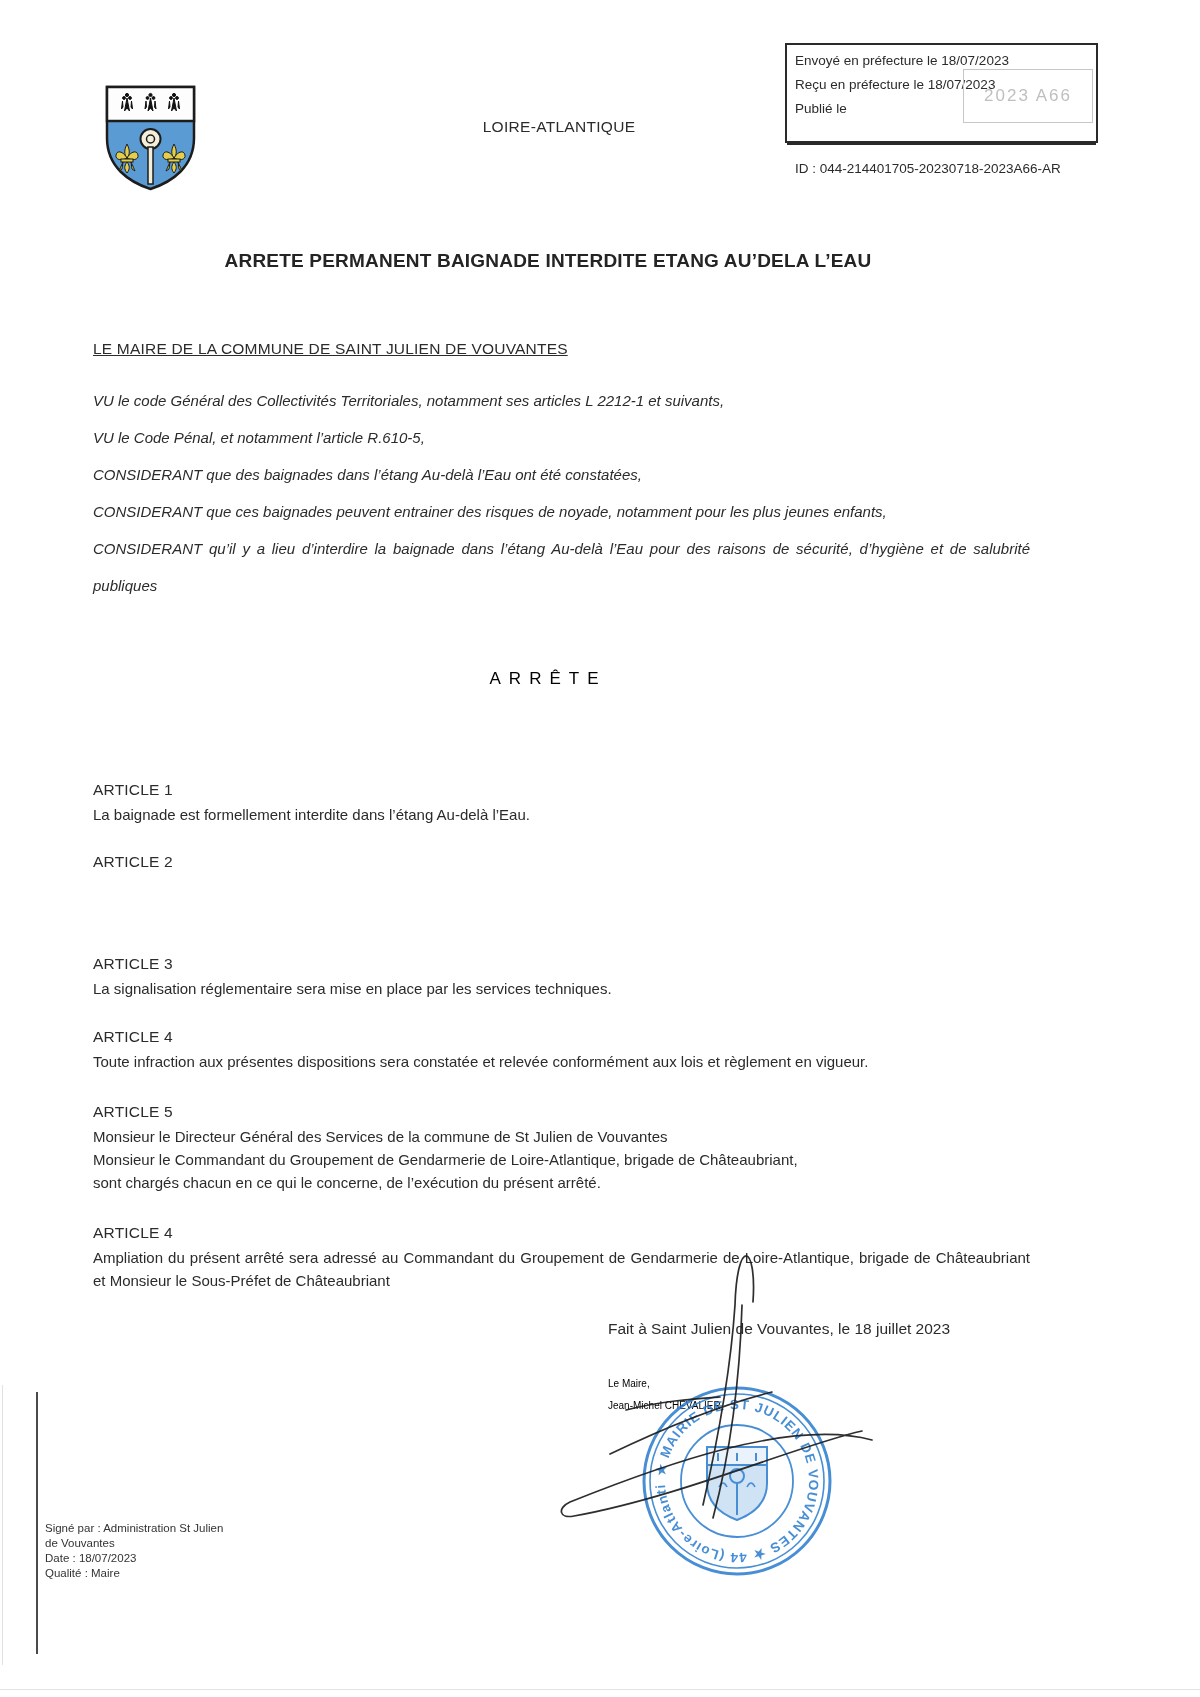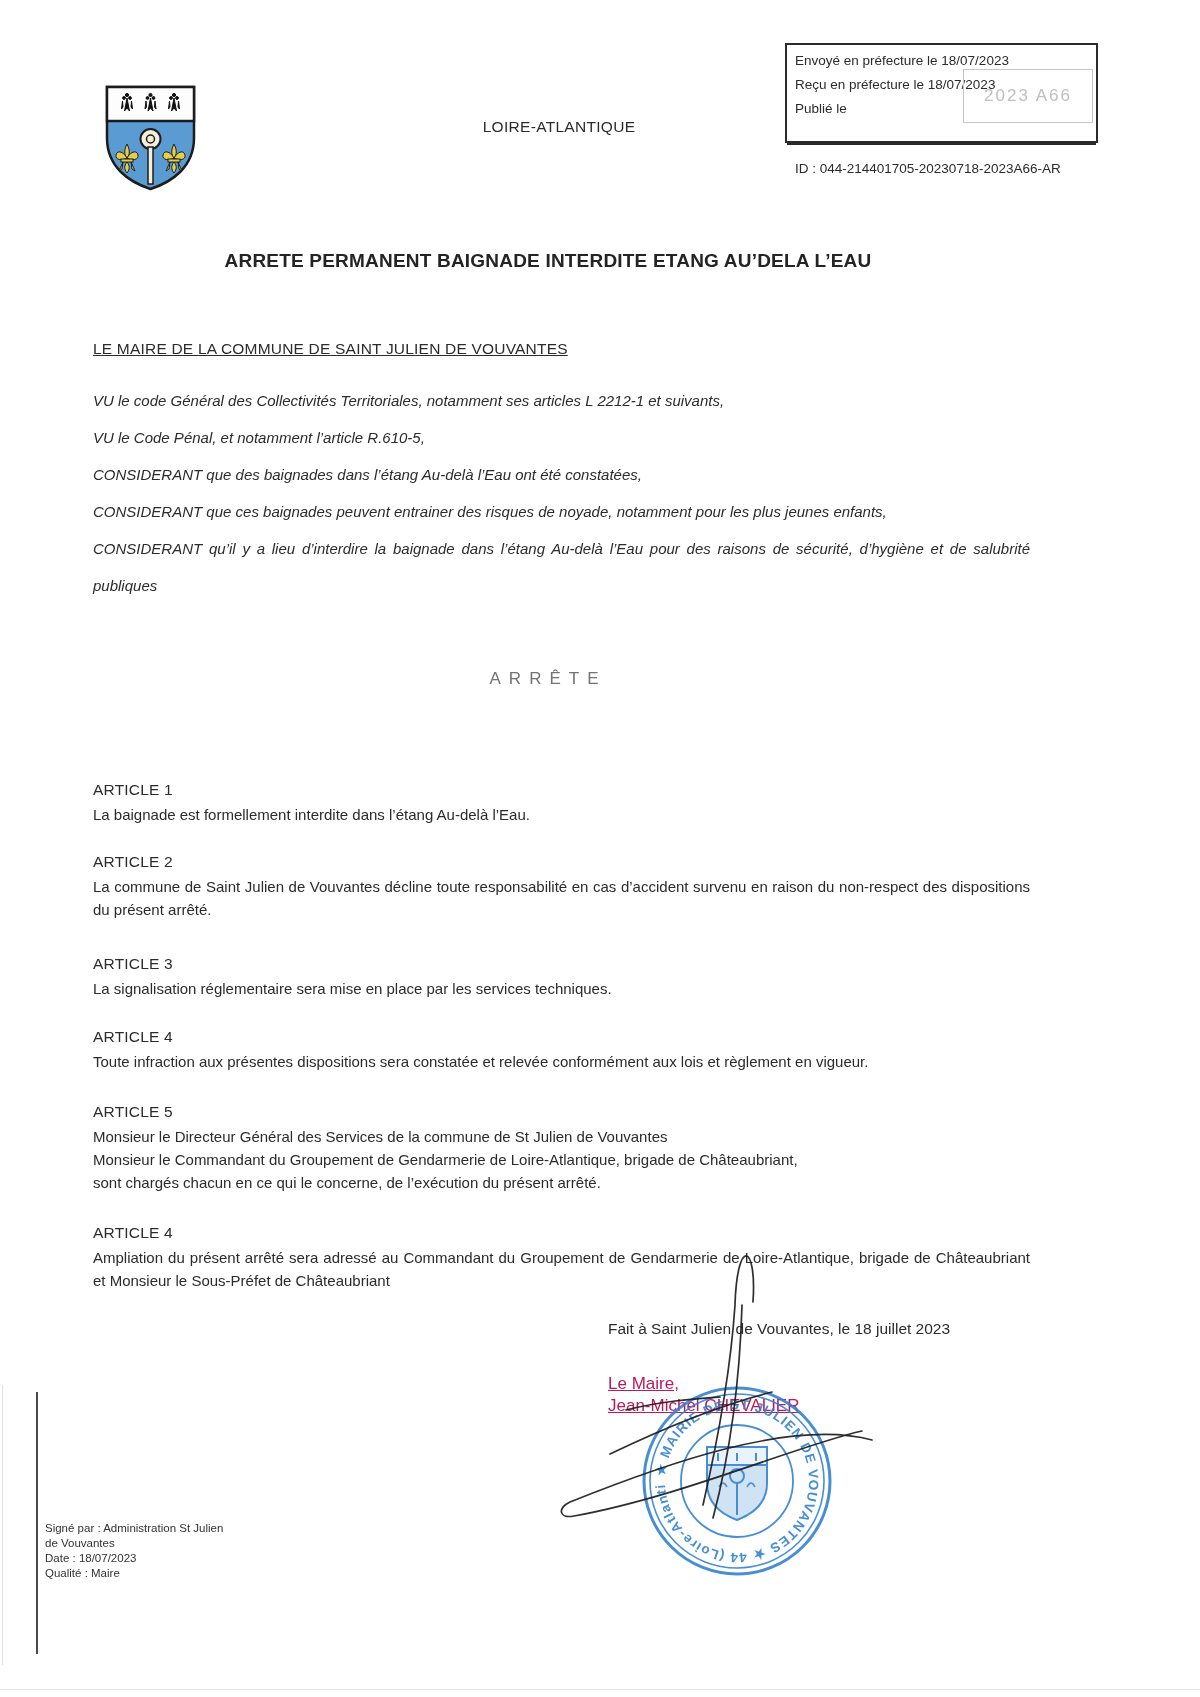--- a/index.html
+++ b/index.html
@@ -62,30 +62,30 @@
   .clauses{
     left:93px;top:382px;width:937px;
     font-size:15px;line-height:37px;color:#2b2b2b;
   }
   .clauses p{margin:0;font-style:italic;}
   .clauses p.justified{text-align:justify;}
 
   .decree-heading{
     left:93px;top:669px;width:910px;
     text-align:center;font-size:17px;letter-spacing:8px;
-    color:#737373;
+    color:#000000;
   }
 
   .article{left:93px;width:937px;font-size:15px;color:#2b2b2b;margin-top:47px;}
   .article .art-head{font-size:15.5px;margin:0 0 4px 0;letter-spacing:.2px;}
   .article .art-body{margin:0;line-height:23px;white-space:pre-line;}
   .article .art-body.justified{text-align:justify;white-space:normal;}
 
   .place-date{left:608px;top:1320px;font-size:15.5px;color:#2b2b2b;}
-  .signatory{left:608px;top:1373px;font-size:17px;line-height:22px;color:#be185d;text-decoration:underline;}
+  .signatory{left:608px;top:1373px;font-size:10px;line-height:22px;color:#000000;}
 
   
   .sig-rule{left:36px;top:1392px;height:262px;width:0;border-left:2px solid #4a4a4a;}
   .signer-block{
     left:45px;top:1521px;width:230px;
     font-size:11.5px;line-height:15px;color:#333;
   }
   .signer-block div{white-space:nowrap;}
 
   
@@ -181,21 +181,20 @@
   </div>
 
   <div class="abs decree-heading">ARRÊTE</div>
 
   <div class="abs article" style="top:734px;">
     <p class="art-head">ARTICLE 1</p>
     <p class="art-body">La baignade est formellement interdite dans l’étang Au-delà l’Eau.</p>
   </div>
   <div class="abs article" style="top:806px;">
     <p class="art-head">ARTICLE 2</p>
-    <p class="art-body justified">La commune de Saint Julien de Vouvantes décline toute responsabilité en cas d’accident survenu en raison du non-respect des dispositions du présent arrêté.</p>
   </div>
   <div class="abs article" style="top:908px;">
     <p class="art-head">ARTICLE 3</p>
     <p class="art-body">La signalisation réglementaire sera mise en place par les services techniques.</p>
   </div>
   <div class="abs article" style="top:981px;">
     <p class="art-head">ARTICLE 4</p>
     <p class="art-body">Toute infraction aux présentes dispositions sera constatée et relevée conformément aux lois et règlement en vigueur.</p>
   </div>
   <div class="abs article" style="top:1056px;">

